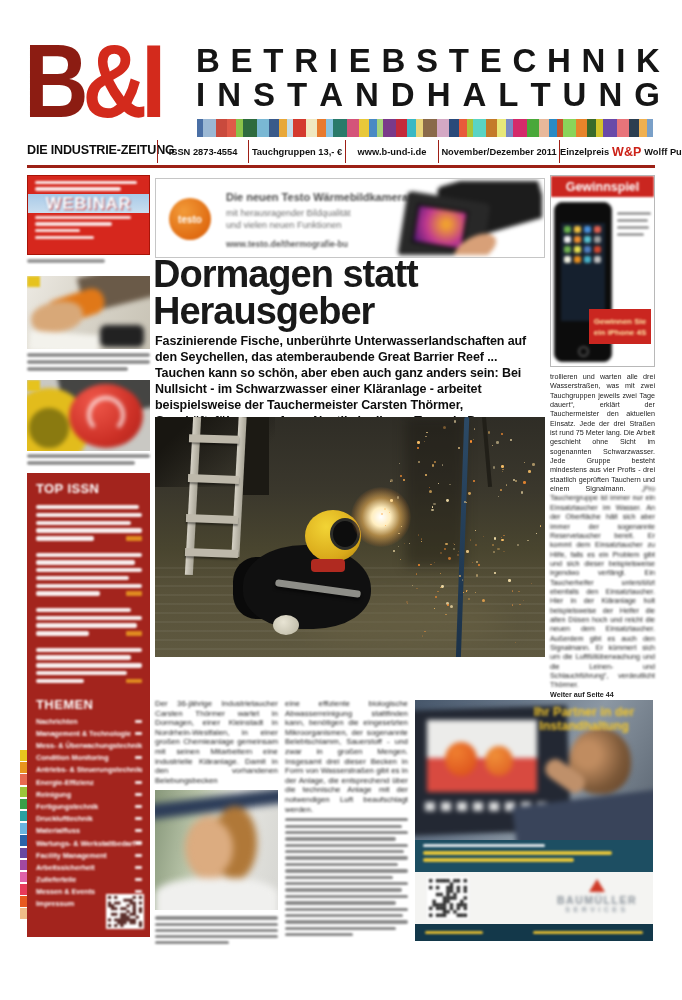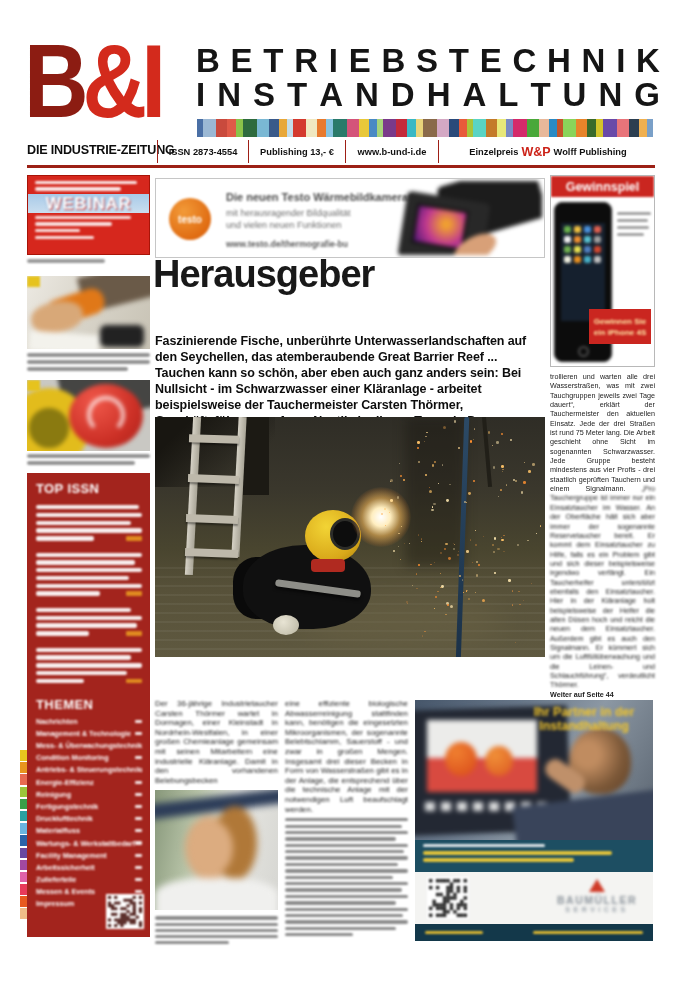--- a/index.html
+++ b/index.html
@@ -240,22 +240,23 @@
       <div style="flex: 0 0 7px; background: rgb(212, 196, 42);"></div>
       <div style="flex: 0 0 14px; background: rgb(106, 74, 168);"></div>
       <div style="flex: 0 0 12px; background: rgb(232, 116, 122);"></div>
       <div style="flex: 0 0 10px; background: rgb(44, 62, 80);"></div>
       <div style="flex: 0 0 8px; background: rgb(240, 176, 80);"></div>
       <div style="flex: 0 0 6px; background: rgb(122, 160, 200);"></div>
     </div>
 
   <div class="info-bar">
     <div class="info-cell" style="flex:0 0 90px;">ISSN 2873-4554</div>
-    <div class="info-cell" style="flex:0 0 96px;">Publishing 13,- €</div>
+    <div class="info-cell" style="flex:0 0 96px;">Tauchgruppen 13,- €</div>
     <div class="info-cell" style="flex:0 0 92px;">www.b-und-i.de</div>
+    <div class="info-cell" style="flex:0 0 120px;">November/Dezember 2011</div>
     <div class="info-cell" style="flex:1;">
       <span>Einzelpreis</span>
       <span class="pub-logo">W&amp;P</span>
       <span>Wolff Publishing</span>
     </div>
   </div>
   <div class="red-rule"></div>
 
   <div class="webinar-ad">
     <div style="display: flex; flex-direction: column; gap: 3px;">
@@ -550,20 +551,21 @@
     <div class="testo-url">www.testo.de/thermografie-bu</div>
     <div class="testo-cam b2">
       <div style="position:absolute;right:0px;top:-8px;width:100px;height:58px;background:#1c1c1c;transform:rotate(-16deg);border-radius:6px;"></div>
       <div style="position:absolute;left:8px;top:16px;width:84px;height:66px;background:#282828;transform:rotate(9deg);border-radius:5px;"></div>
       <div style="position:absolute;left:20px;top:26px;width:48px;height:36px;transform:rotate(9deg);border:2px solid #0c0c0c;background:radial-gradient(circle at 62% 40%,#f0a030 8%,#c03890 55%,#4a1674);"></div>
       <div style="position:absolute;left:58px;bottom:-6px;width:46px;height:24px;background:#d8a078;border-radius:50%;transform:rotate(-28deg);"></div>
     </div>
   </div>
 
   <div class="headline">
+    <div>Dormagen statt</div>
     <div>Herausgeber</div>
   </div>
   <div class="standfirst">Faszinierende Fische, unberührte Unterwasserlandschaften auf den Seychellen, das atemberaubende Great Barrier Reef ... Tauchen kann so schön, aber eben auch ganz anders sein: Bei Nullsicht - im Schwarzwasser einer Kläranlage - arbeitet beispielsweise der Tauchermeister Carsten Thörmer, Geschäftsführer von Aqua-Nautik, in diesen Tagen in Dormagen.</div>
 
   <div class="main-photo">
     <div class="mp-darkcorner"></div>
     <div class="mp-wallband"></div>
     <div class="mp-post"></div>
     <div class="ladder-rail" style="left:34px;top:0;height:158px;transform:rotate(3deg);"></div>
     <div class="ladder-rail" style="left:80px;top:0;height:140px;transform:rotate(3deg);"></div>

